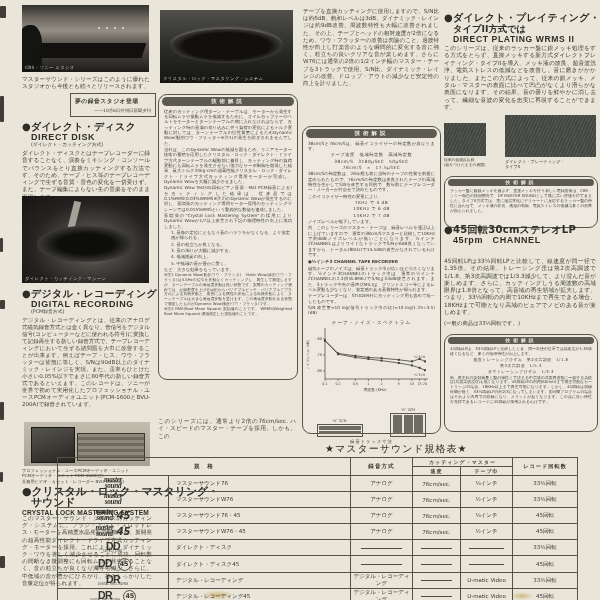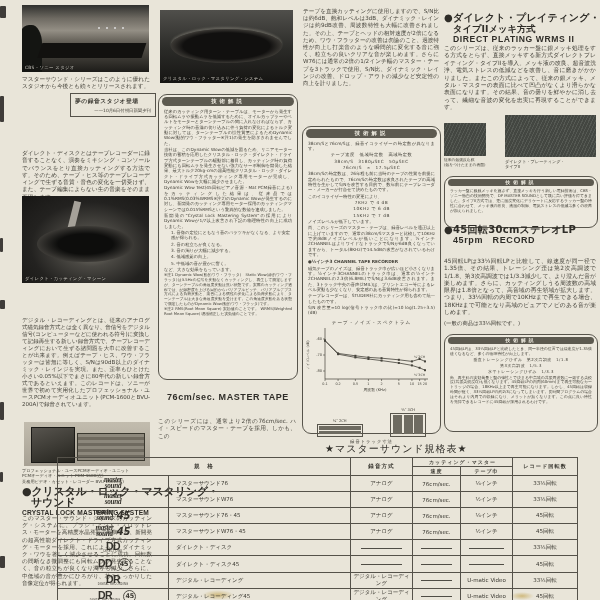--- a/index.html
+++ b/index.html
@@ -105,28 +105,38 @@
     <div class="desk"></div>
     <span class="cap">CBS・ソニー スタジオ</span>
   </div>
   <div class="abs body-text" style="left:22px;top:76px;width:128px">マスターサウンド・シリーズはこのように優れたスタジオから今後とも続々とリリースされます。</div>
 
   <div class="newsbox" style="left:70px;top:93px;width:76px">
     <div class="n1">夢の録音スタジオ登場</div>
     <div class="n2">——10月6日付朝日新聞夕刊</div>
   </div>
 
+  <div class="abs" style="left:22px;top:121px">
+    <div class="h-jp">●ダイレクト・ディスク</div>
+    <div class="h-en">DIRECT DISK</div>
+    <div class="h-sub">(ダイレクト・カッティング方式)</div>
+  </div>
   <div class="abs body-text" style="left:22px;top:150px;width:128px">ダイレクト・ディスクとはテープレコーダーに録音することなく、演奏をミキシング・コンソールでバランスをとり直接カッティングする方法です。そのため、テープ・ヒス等のテープレコーディングで生ずる音質・音色の変化を一切受けず、また、テープ編集によらない生の音楽をそのまま再現します。</div>
 
   <div class="photo ph-lathe" style="left:22px;top:196px;width:127px;height:87px">
     <div class="arm"></div>
     <div class="disc"></div>
     <span class="cap">ダイレクト・カッティング・マシーン</span>
   </div>
 
+  <div class="abs" style="left:22px;top:288px">
+    <div class="h-jp">●デジタル・レコーディング</div>
+    <div class="h-en">DIGITAL RECORDING</div>
+    <div class="h-sub">(PCM録音方式)</div>
+  </div>
   <div class="abs body-text" style="left:22px;top:317px;width:128px;font-size:5.5px;line-height:7px">デジタル・レコーディングとは、従来のアナログ式磁気録音方式とは全く異なり、音信号をデジタル信号(コンピューターなどに使われる符号)に変換して記録再生する新しい録音方式で、テープレコーディングにおいて生ずる諸問題を大巾に改善することが出来ます。例えばテープ・ヒス、ワウ・フラッターは皆無に等しく、S/Nは90dB以上のダイナミック・レインジを実現。また、歪率もひとけた小さい0.05%以下でまさに80年代の新しい録音方式であるといえます。このレコードは、ソニーが世界で初めて実用化したプロフェッショナル・ユースPCMオーディオユニット(PCM-1600とBVU-200A)で録音されています。</div>
 
   <div class="photo ph-pcm" style="left:24px;top:422px;width:126px;height:44px">
     <div class="u1"></div>
     <div class="u2"></div>
   </div>
   <div class="abs cap-lines" style="left:22px;top:468px;width:132px">
       <div>プロフェッショナル・ユースPCMオーディオ・ユニット</div>
       <div>PCMオーディオ・ユニット PCM-1600(左)</div>
       <div>業務用ビデオ・カセット・レコーダー BVU-200A(右)</div>
@@ -156,21 +166,20 @@
         <div class="li">3. 音の濁りが大幅に減少する。</div>
         <div class="li">4. 低域感覚の向上。</div>
         <div class="li">5. 中低域の音が豊かに響く。</div>
         <div>など、大きな効果をもっています。</div>
         <div class="note">※注1 Dynamic Wow(動的ワウ・フラッタ)　Static Wow(静的ワウ・フラッタ)は3.5Hzの信号を変動なくカッティングし、再生して測定しますが、ターンテーブルの角速度変動は無い状態です。実際のカッティング過程では、記録密度を上げる目的からバリアブルピッチ、バリアブルデプス方式による負荷変動と、楽音による慣性の変化による負荷変動により、ターンテーブルは大きな角速度変動を受けます。この角速度変動をある状態で測定したものがDynamic Wow(動的ワウ・フラッタ)です。</div>
         <div class="note">※注2 RMS(Root Mean Square) 実効値のことです。 WRMS(Weighted Root Mean Square) 聴感補正した実効値のことです。</div>
       </div>
   </div>
 
   <div class="abs" style="left:158px;top:392px">
-    <div class="h-en">76cm/sec.  MASTER TAPE</div>
   </div>
   <div class="abs body-text" style="left:158px;top:418px;width:138px">このシリーズには、通常より2倍の76cm/sec. ハイ・スピードのマスター・テープを採用、しかも、この</div>
 
   <div class="abs body-text" style="left:303px;top:8px;width:136px;font-size:5.6px;line-height:7.2px">テープを直接カッティングに使用しますので、S/N比は約6dB、飽和レベルは3dB、ダイナミック・レインジは約9dB改善、周波数特性も大幅に改善されました。その上、テープとヘッドの相対速度が2倍になるため、ワウ・フラッターの改善は勿論のこと、過渡特性が向上し打楽音のような瞬間的に変化する音に強く、粒立ちの良いクリアな音が楽しめます。さらにW76には通常の2倍の1/2インチ幅のマスター・テープを3トラックで使用、S/N比、ダイナミック・レインジの改善、ドロップ・アウトの減少など安定性の向上を計りました。</div>
 
   <div class="techbox" style="left:302px;top:126px;width:137px;height:306px">
     <div class="tb-head">技術解説</div>
     <div class="tb-body">
         <div>38cm/Sと76cm/Sは、録音イコライザーの時定数が異なります。</div>
         <div class="ctr">テープ速度　低域時定数　高域時定数</div>
@@ -258,21 +267,21 @@
             <i></i>
             <i></i>
           </div>
       </div>
     </div>
     <div class="trk-note">録音トラック寸法</div>
   </div>
 
   <div class="abs" style="left:444px;top:12px">
     <div class="h-jp">●ダイレクト・プレイティング・</div>
-    <div class="h-jp2">タイプIIメッキ方式</div>
+    <div class="h-jp2">タイプII方式では</div>
     <div class="h-en" style="font-size:8.6px">DIRECT PLATING WRMS II</div>
   </div>
   <div class="abs body-text" style="left:444px;top:45px;width:152px;font-size:5.8px;line-height:7.4px">このシリーズは、従来のラッカー盤に銀メッキ処理をする方式をとらず、直接メッキする新方式ダイレクトプレイティング・タイプIIを導入。メッキ液の改良、超音波洗浄、電気ストレスの低減などを改善し、音に磨きがかかりました。またこの方式によって、従来の銀メッキ、メタル・マスターの表面に比べて凹凸がなくより滑らかな表面になります。その結果、音の曇りを鮮やかに消し去って、繊細な音波の変化を忠実に再現することができます。</div>
 
   <div class="photo ph-tex" style="left:444px;top:123px;width:42px;height:33px"></div>
   <div class="abs cap-lines" style="left:444px;top:158px;width:58px;font-size:3.8px;line-height:4.6px">
       <div>従来の銀鏡反応膜</div>
       <div>(銀をつけたままの表面)</div>
     </div>
 
@@ -284,21 +293,21 @@
 
   <div class="techbox tb-sm" style="left:444px;top:176px;width:152px;height:50px">
     <div class="tb-head" style="font-size:4.8px;line-height:7px">技術解説</div>
     <div class="tb-body">
         <div>ラッカー盤に銀鏡メッキを施さず、直接メッキを行う新しい電鋳技術は、CBS・ソニー独自の技術開発で、DP MASTER SOUNDとして既に高い評価を得てきました。タイプII方式では、更に温度変化にデリケートに反応するラッカー盤の特性に合わせて、メッキ液の改良、液温の制御、電気ストレスの低減等多くの改善が加えられました。</div>
       </div>
   </div>
 
   <div class="abs" style="left:444px;top:224px">
     <div class="h-jp">●45回転30cmステレオLP</div>
-    <div class="h-en">45rpm　RECORD</div>
+    <div class="h-en">45rpm　CHANNEL</div>
   </div>
   <div class="abs body-text" style="left:444px;top:258px;width:152px;font-size:5.8px;line-height:7.3px">45回転LPは33⅓回転LPと比較して、線速度が同一径で1.35倍、その結果、トレーシング歪は第2次高調波で1/1.8、第3次高調波では1/3.3減少して、より澄んだ音が楽しめます。さらに、カッティングしうる周波数の高域限界は1.8倍となって、高音域の再生領域が拡大します。つまり、33⅓回転の内周で10KHzまで再生できる場合、18KHzまで可能となり高域のピュアでノビのある音が楽しめます。</div>
   <div class="abs" style="left:444px;top:320px;width:152px;font-size:5.4px">(一般の商品は33⅓回転です。)</div>
 
   <div class="techbox tb-sm" style="left:444px;top:334px;width:152px;height:96px">
     <div class="tb-head" style="font-size:4.8px;line-height:7px">技術解説</div>
     <div class="tb-body">
         <div>45回転LPは、33⅓回転LPと比較したとき、同一半径の位置では線速度が1.35倍速くなるなど、多くの物理特性が向上します。</div>
         <div class="ctr">垂直トレーシングひずみ　第2次高調波　1/1.8</div>
         <div class="ctr">第3次高調波　1/5.3</div>

